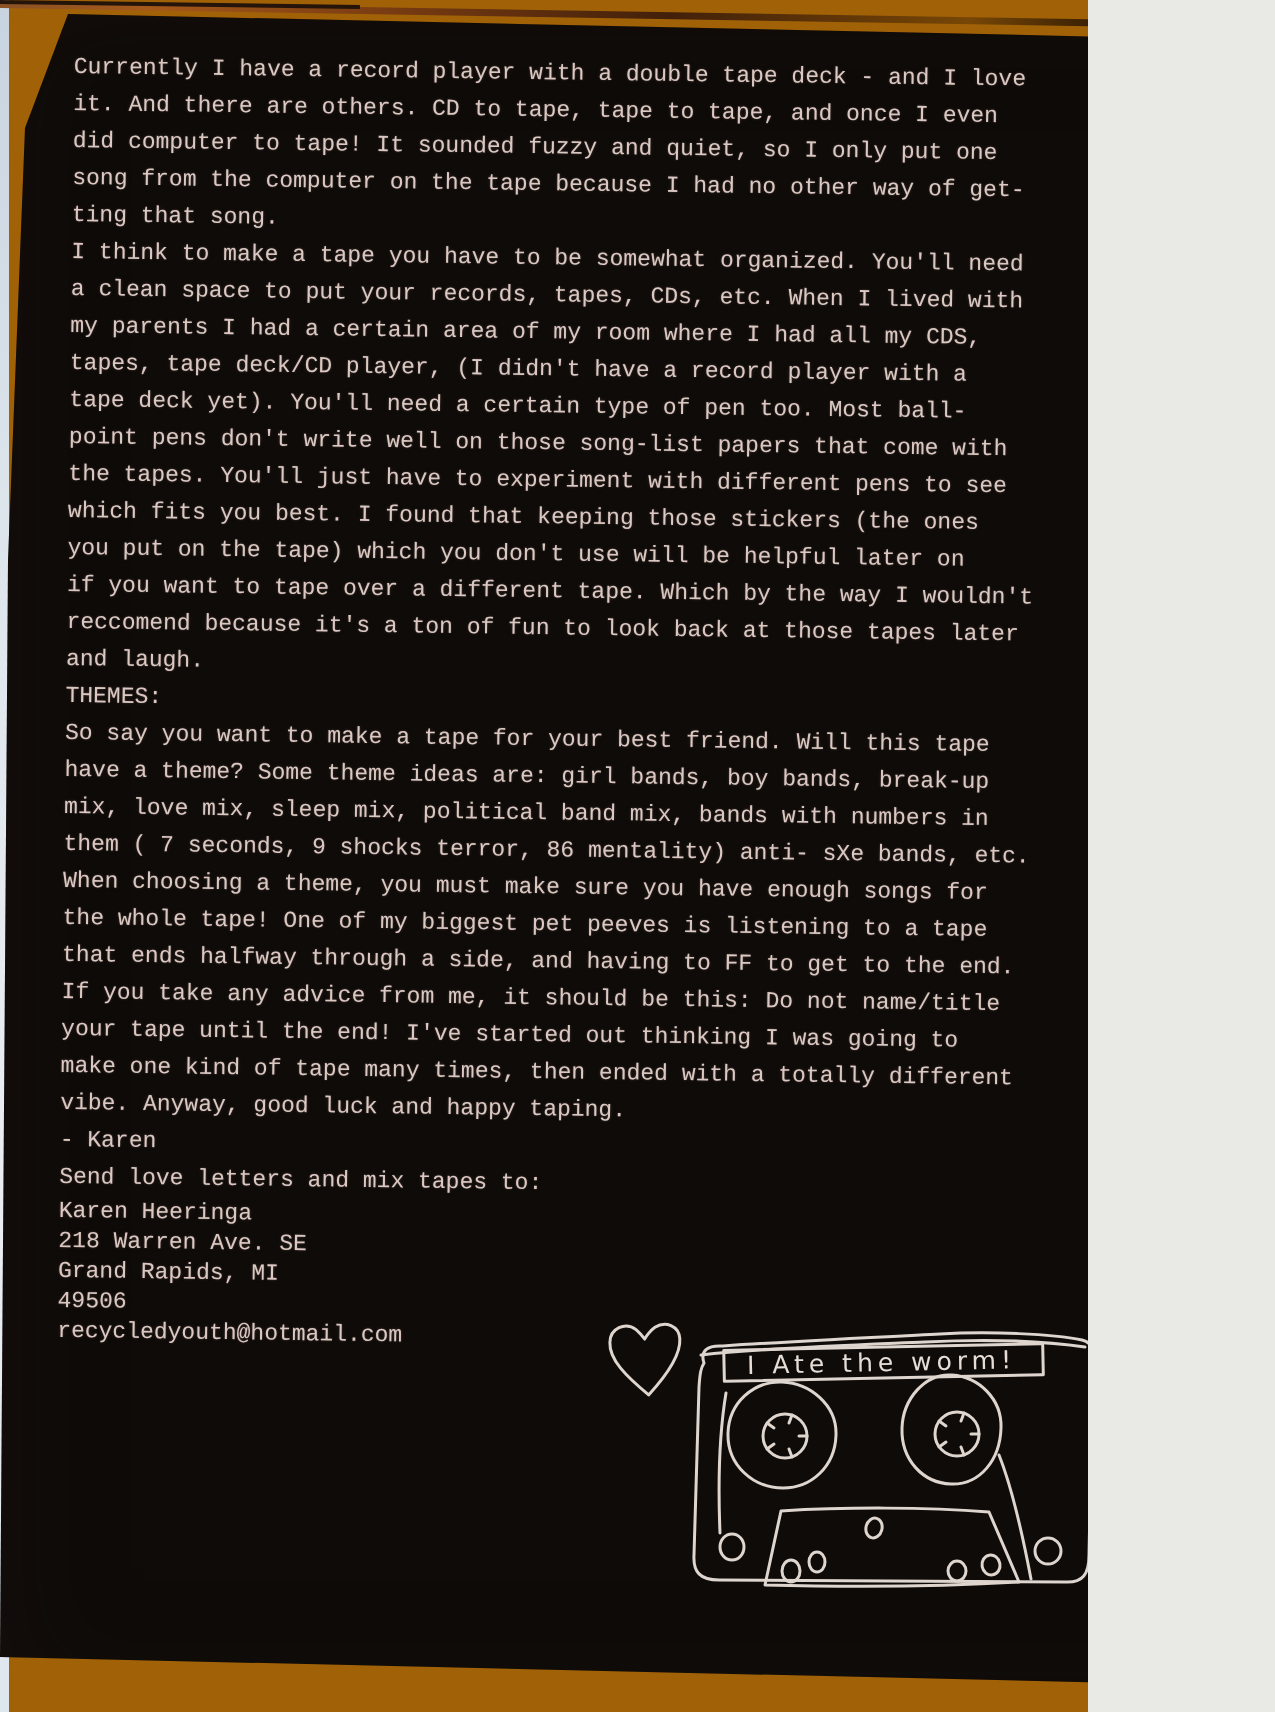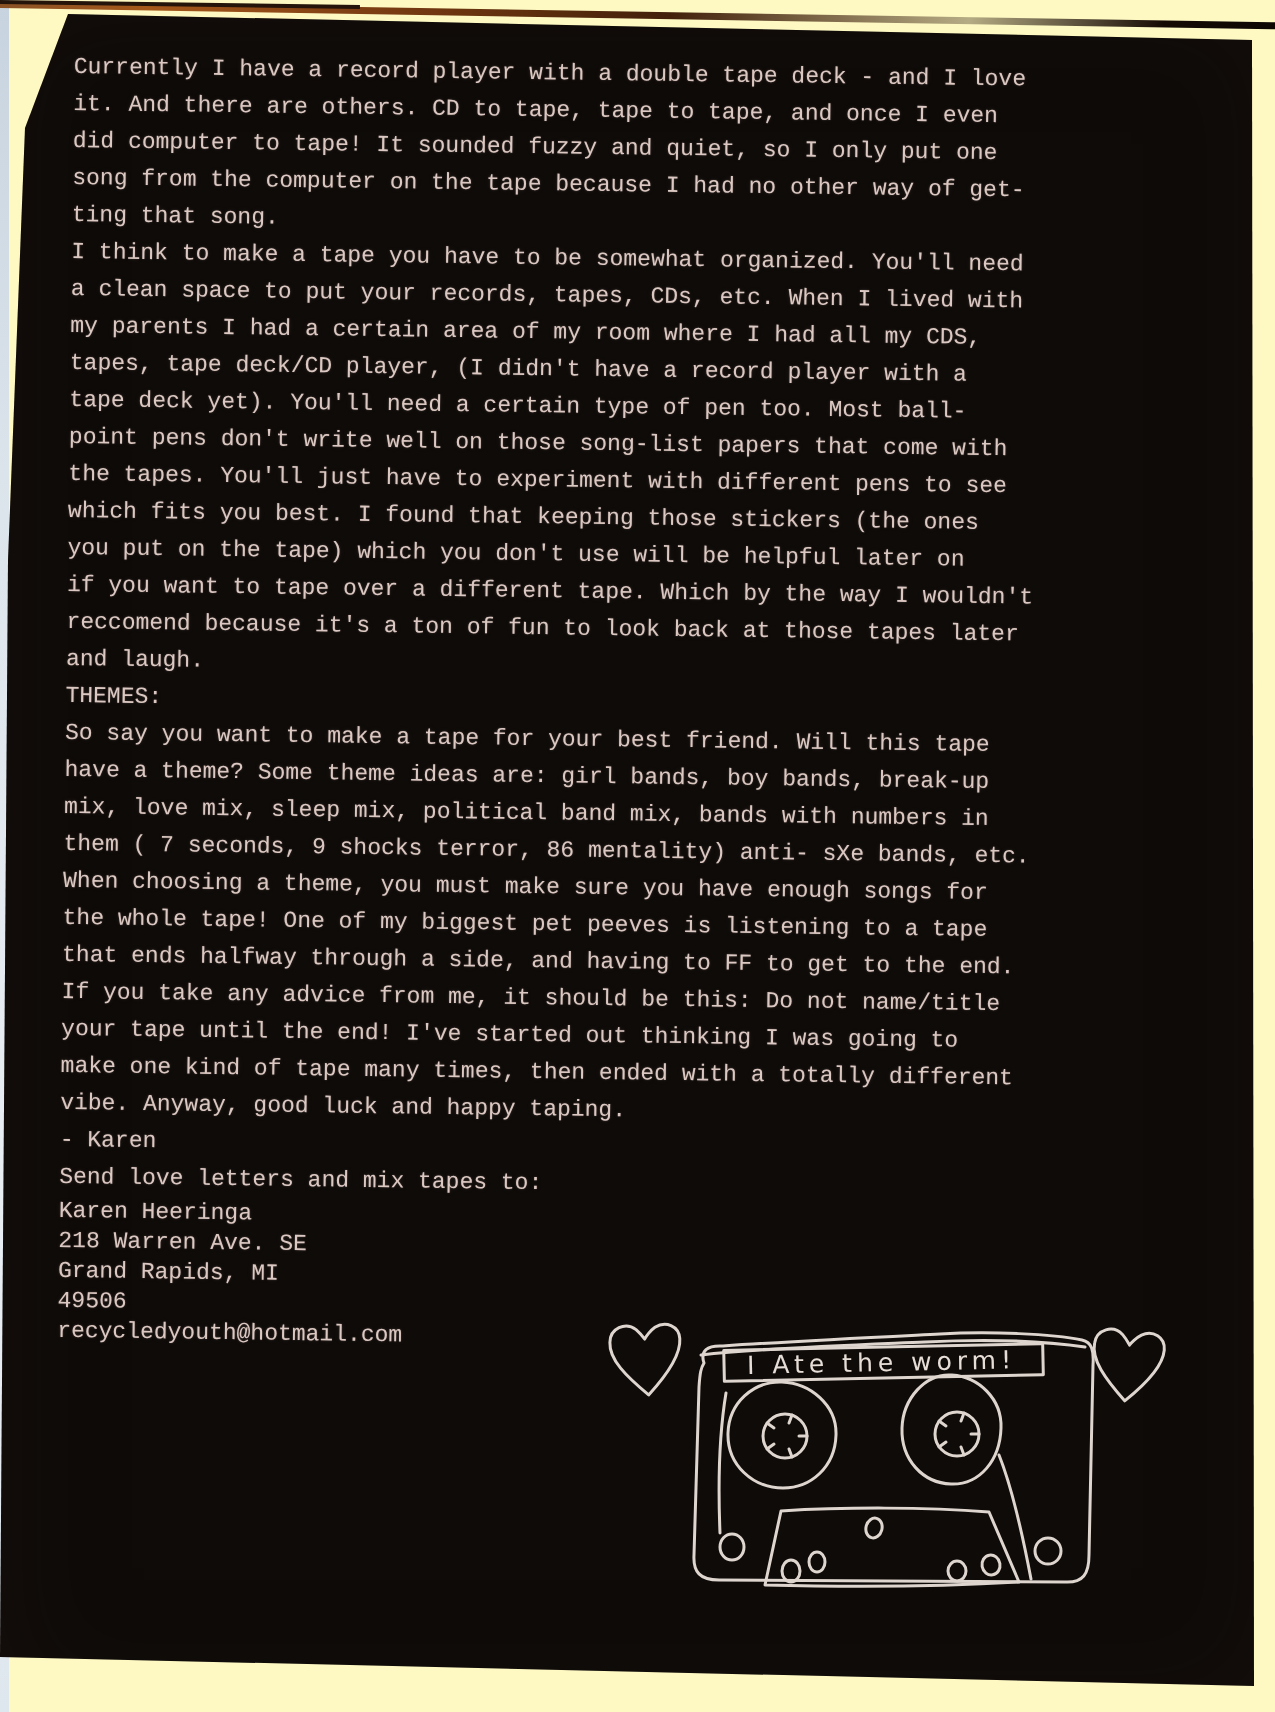--- a/index.html
+++ b/index.html
@@ -1,18 +1,18 @@
 <!DOCTYPE html>
 <html><head>
 <meta charset="utf-8">
 <style>
   html,body{margin:0;padding:0;background:#e9e9e6;}
   .canvas{
-    position:relative;width:1275px;height:1712px;overflow:hidden;
-    background:#fef9c3;
+    position:relative;width:1088px;height:1712px;overflow:hidden;
+    background:#a16207;
     font-family:"Liberation Mono","DejaVu Sans Mono",monospace;
   }
   
   .left-strip{position:absolute;left:0;top:0;width:9px;height:100%;
     background:linear-gradient(180deg,#c7d3df,#dde5ec 30%,#e9eef3 70%,#dfe7ee);z-index:1;}
   
   .curl{position:absolute;left:-6px;top:1px;width:1300px;height:7px;border-radius:3px;
     background:linear-gradient(90deg,#8a5226,#a5581a 12%,#7a3c12 30%,#42200a 52%,#23100555 75%,#160a04 90%,#0b0503);
     transform:rotate(0.95deg);transform-origin:0 0;z-index:2;}
   .curl2{position:absolute;left:0;top:0;width:360px;height:4px;background:#241409;

